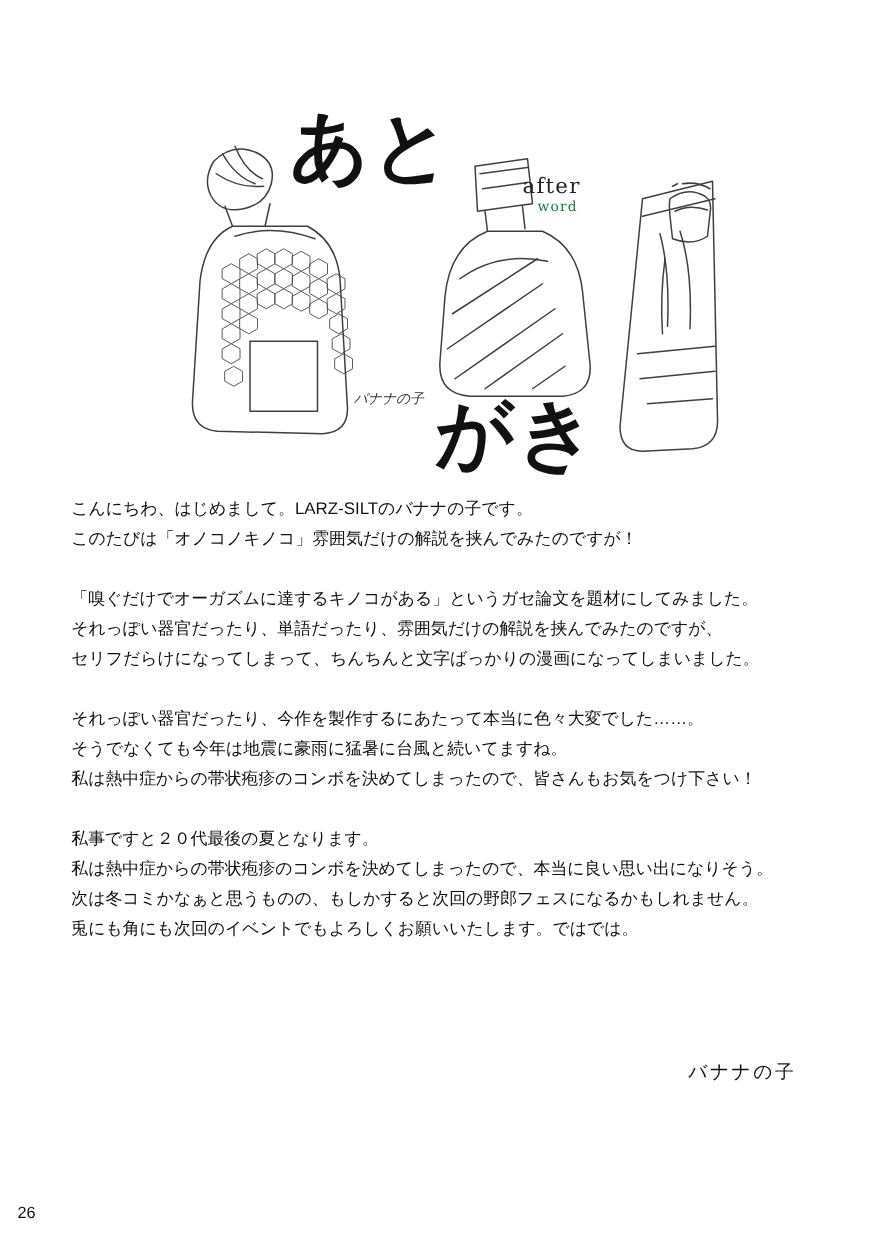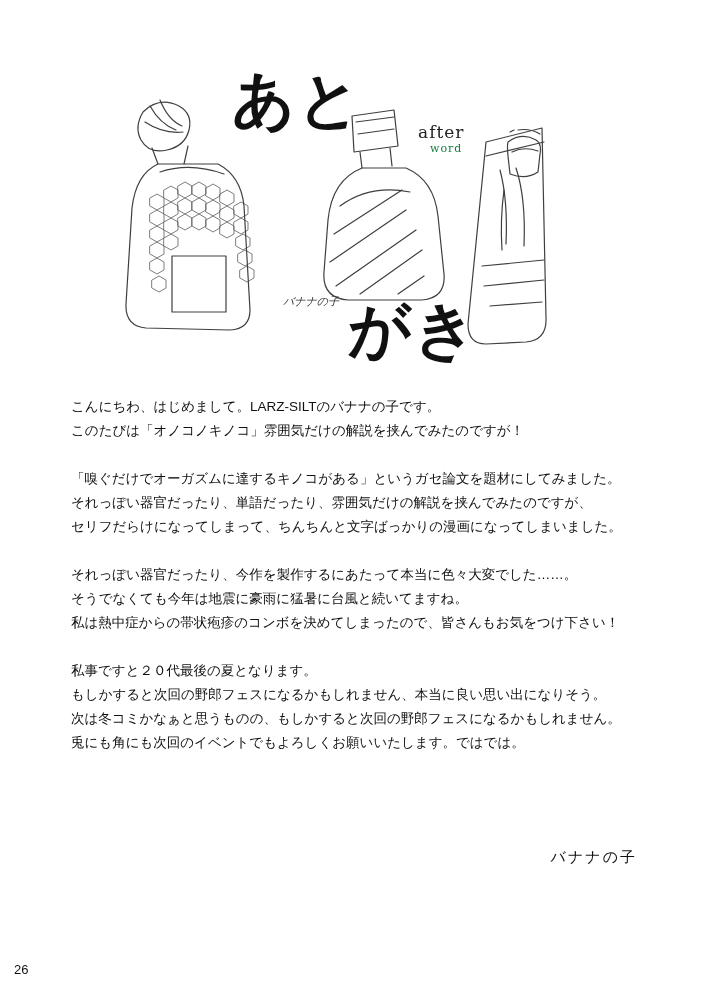--- a/index.html
+++ b/index.html
@@ -13,23 +13,24 @@
     position: relative;
     font-family: "Liberation Sans", sans-serif;
     color: #1a1a1a;
     overflow: hidden;
   }
 
   
   .illus {
     position: absolute;
     left: 0;
-    top: 30px;
+    top: 47px;
     width: 674px;
     height: 340px;
+    padding-left: 28px;
   }
   .illus svg {
     display: block;
     width: 715px;
     height: 340px;
   }
 
   
   .brush {
     position: absolute;
@@ -80,21 +81,21 @@
   .body-text {
     position: absolute;
     left: 57px;
     top: 395px;
     width: 620px;
     font-size: 13.5px;
     line-height: 24px;
     color: #111;
   }
   .para {
-    margin: 0 0 24px 14px;
+    margin: 0 0 24px 0;
   }
   .para:last-child {
     margin-bottom: 0;
   }
   .line {
     display: block;
     white-space: pre;
   }
 
   .signature {
@@ -228,21 +229,21 @@
   </p>
 
   <p class="para">
     <span class="line">それっぽい器官だったり、今作を製作するにあたって本当に色々大変でした……。</span>
     <span class="line">そうでなくても今年は地震に豪雨に猛暑に台風と続いてますね。</span>
     <span class="line">私は熱中症からの帯状疱疹のコンボを決めてしまったので、皆さんもお気をつけ下さい！</span>
   </p>
 
   <p class="para">
     <span class="line">私事ですと２０代最後の夏となります。</span>
-    <span class="line">もしかすると次回の野郎フェスになるかもしれません、本当に良い思い出になりそう。</span>
+    <span class="line">私は熱中症からの帯状疱疹のコンボを決めてしまったので、本当に良い思い出になりそう。</span>
     <span class="line">次は冬コミかなぁと思うものの、もしかすると次回の野郎フェスになるかもしれません。</span>
     <span class="line">兎にも角にも次回のイベントでもよろしくお願いいたします。ではでは。</span>
   </p>
 
 </div>
 
 <div class="signature">バナナの子</div>
 <div class="page-number">26</div>
 
 </body></html>

